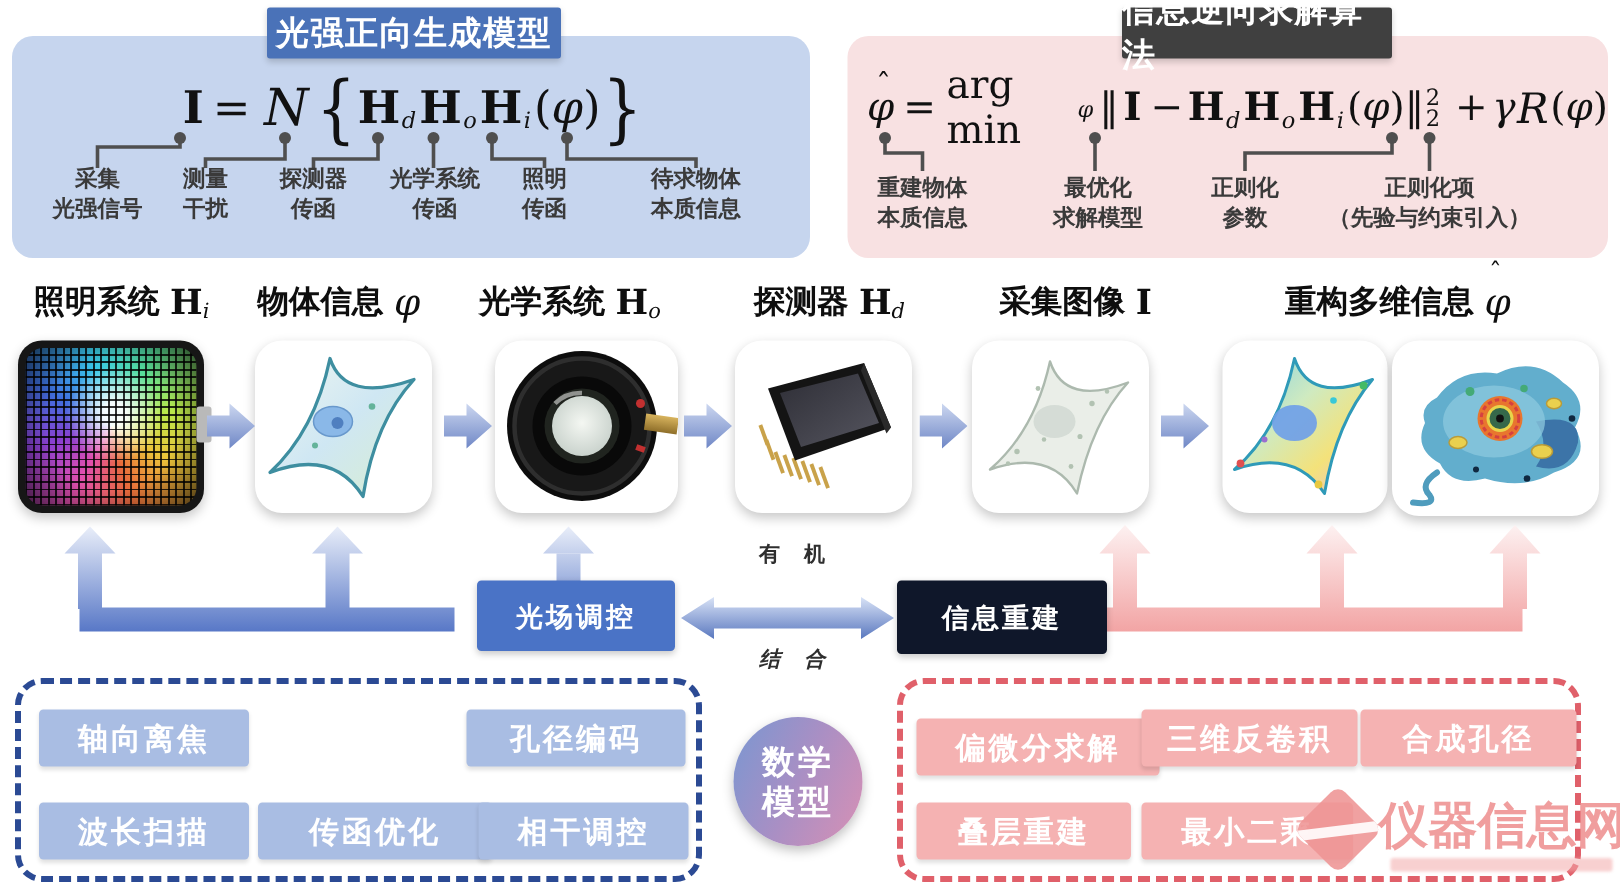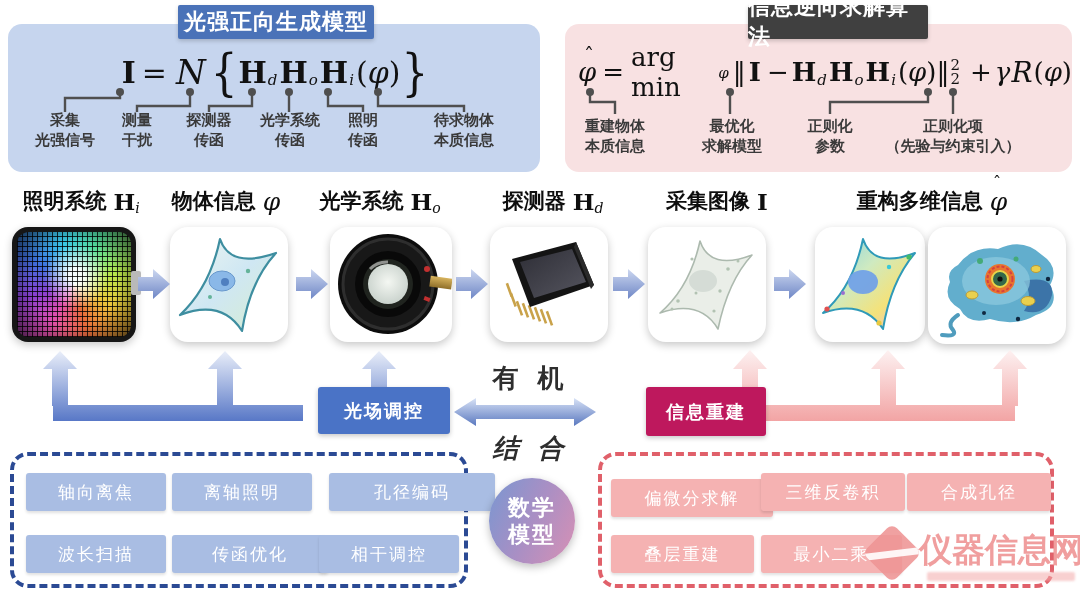--- a/index.html
+++ b/index.html
@@ -59,37 +59,37 @@
       radial-gradient(circle at 52% 42%, rgba(255,255,255,.95) 0 9%, rgba(255,255,255,0) 38%),
       radial-gradient(circle at 50% 50%, transparent 55%, rgba(0,0,0,.6) 96%),
       conic-gradient(from 210deg at 50% 50%, #e24fae,#8a3fd0,#3f6fe0,#38c8e8,#55dd9a,#b8e84a,#ecc43a,#e86a3a,#e24fae);}
   .led-tab{position:absolute;right:-5px;top:44px;width:10px;height:24px;background:#b9b9b9;border-radius:2px;}
 
   
   .solid-box{position:absolute;display:flex;align-items:center;justify-content:center;
              color:#fff;font-size:18px;font-weight:700;letter-spacing:2px;border-radius:3px;
              box-shadow:0 2px 5px rgba(0,0,0,.22);}
   .box-mod{left:318px;top:387px;width:132px;height:47px;background:#4a73c6;}
-  .box-rec{left:598px;top:387px;width:120px;height:49px;background:#be185d;margin-left:48px;}
+  .box-rec{left:598px;top:387px;width:140px;height:49px;background:#0f172a;}
   .word{position:absolute;left:483px;width:96px;text-align:center;color:#2e2e2e;
-        font-size:26px;font-weight:700;letter-spacing:6px;}
+        font-size:14px;font-weight:700;letter-spacing:6px;}
   .word-top{top:361px;}
   .word-bottom{top:431px;font-style:italic;}
   .circle-math{position:absolute;left:489px;top:478px;width:86px;height:86px;border-radius:50%;
        background:linear-gradient(115deg,#7e96d0 5%,#a98fc4 50%,#d390b6 95%);
        display:flex;flex-direction:column;align-items:center;justify-content:center;
        color:#fff;font-size:22px;font-weight:700;letter-spacing:2px;line-height:27px;
        box-shadow:0 3px 8px rgba(0,0,0,.25);z-index:5;}
 
   
   .dash-box{position:absolute;top:452px;height:136px;border-radius:18px;box-sizing:border-box;}
   .dash-blue{left:10px;width:458px;border:4px dashed #2b4a94;}
   .dash-pink{left:598px;width:456px;border:4px dashed #e0606a;}
   .method{position:absolute;height:38px;display:flex;align-items:center;justify-content:center;
-          color:#fff;font-size:17px;font-weight:400;letter-spacing:2px;border-radius:3px;
+          color:#fff;font-size:20px;font-weight:700;letter-spacing:2px;border-radius:3px;
           box-shadow:0 2px 3px rgba(0,0,0,.12);}
   .m-blue{background:#a9bde3;}
   .m-pink{background:#f5b2b2;}
 
   
   .watermark{position:absolute;left:865px;top:516px;width:215px;height:78px;z-index:9;pointer-events:none;}
   .wm-diamond{position:absolute;left:6px;top:16px;width:42px;height:42px;background:rgba(238,148,148,.88);
               border-radius:7px;transform:rotate(45deg);overflow:hidden;}
   .wm-diamond::after{content:"";position:absolute;left:18px;top:-6px;width:7px;height:56px;
               background:rgba(255,255,255,.9);transform:rotate(38deg);}
@@ -459,24 +459,21 @@
 
   <div class="circle-math">
     <span>数学</span>
     <span>模型</span>
   </div>
 
   <div class="dash-box dash-blue">
     <div class="method m-blue" style="left:12px;top:17px;width:140px">
         <span>轴向离焦</span>
       </div>
-    <div class="method m-blue" style="left:158px;top:17px;width:140px">
-        <span>离轴照明</span>
-      </div>
-    <div class="method m-blue" style="left:315px;top:17px;width:166px">
+    <div class="method m-blue" style="left:297px;top:17px;width:146px">
         <span>孔径编码</span>
       </div>
     <div class="method m-blue" style="left:12px;top:79px;width:140px">
         <span>波长扫描</span>
       </div>
     <div class="method m-blue" style="left:158px;top:79px;width:156px">
         <span>传函优化</span>
       </div>
     <div class="method m-blue" style="left:305px;top:79px;width:140px">
         <span>相干调控</span>

